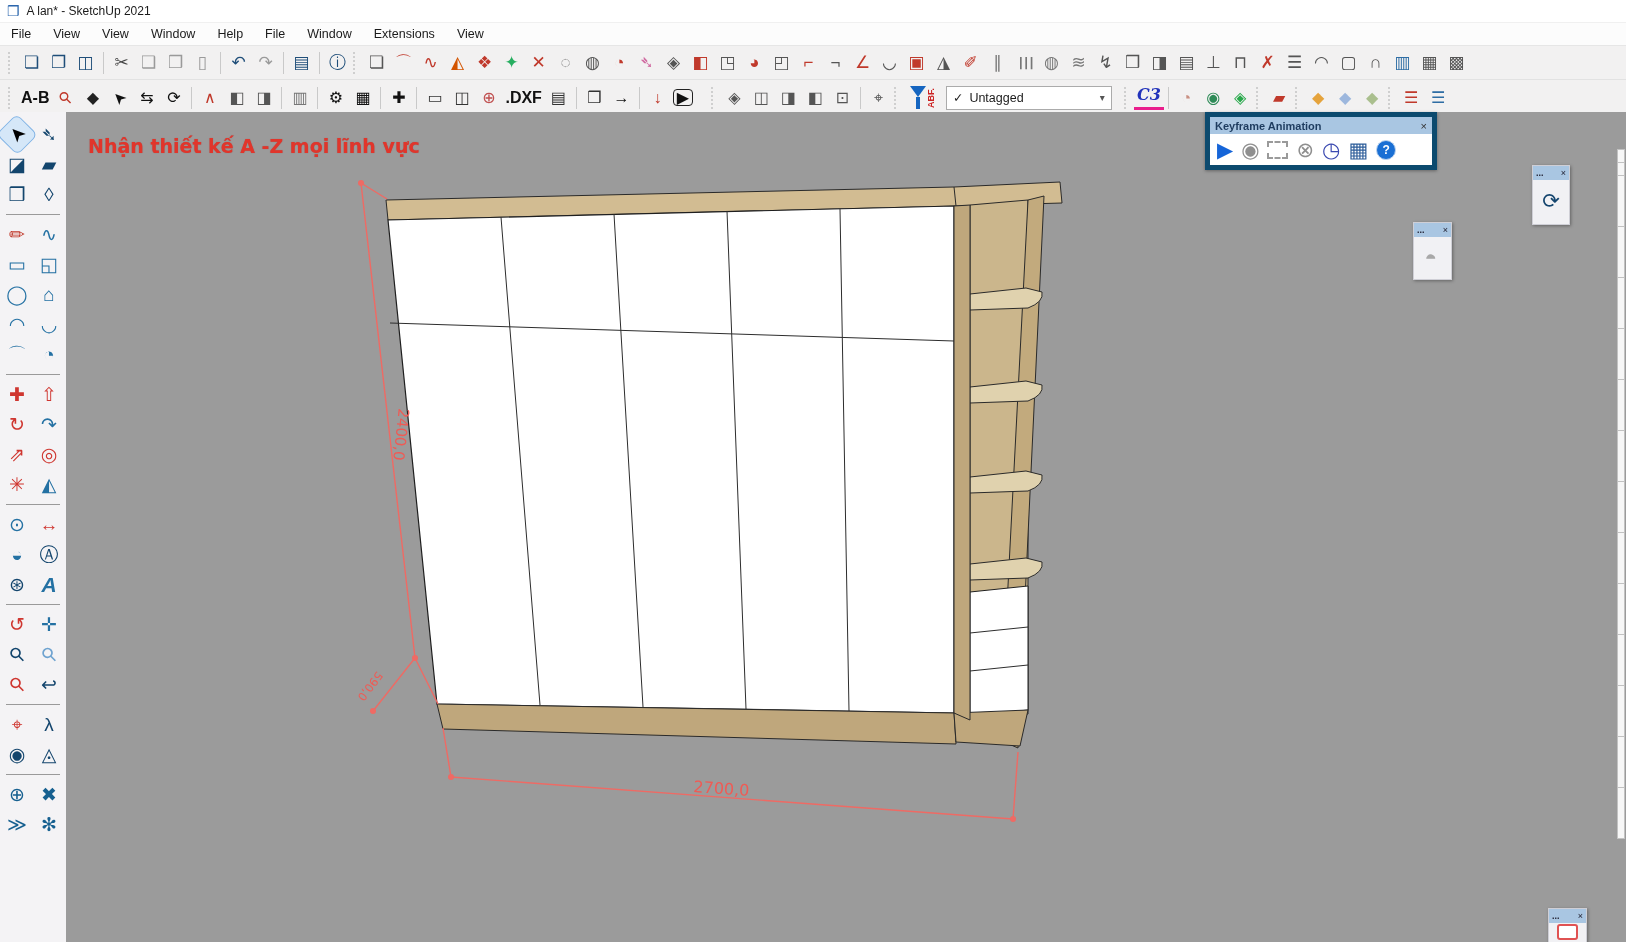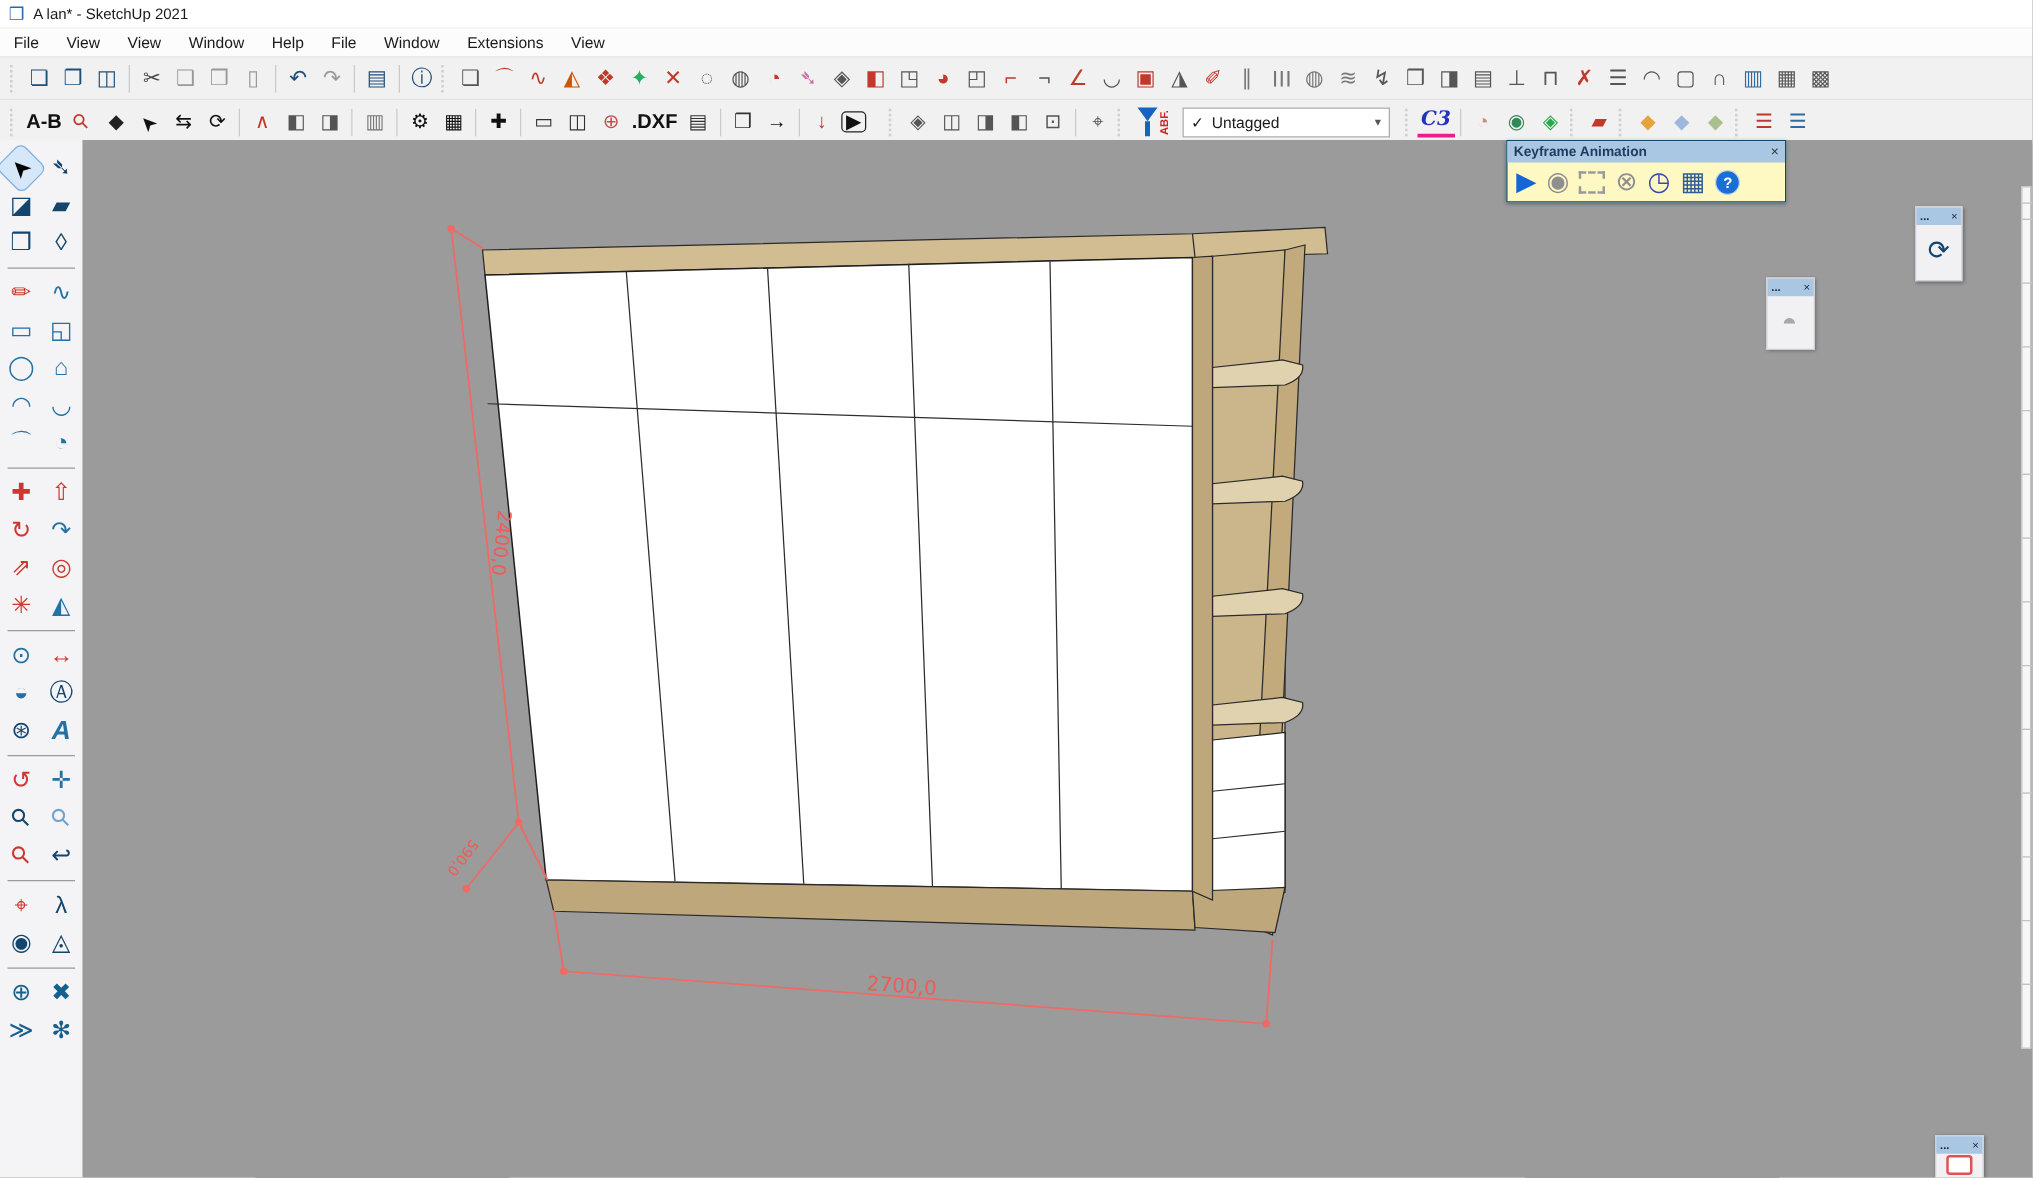--- a/index.html
+++ b/index.html
@@ -48,22 +48,22 @@
   .pal.active{background:#d5e7f8;border:1px solid #7fb2e5;border-radius:6px;box-sizing:border-box;line-height:27px;}
   .pal.bold-ital{font-weight:bold;font-style:italic;font-size:21px;}
   .pal-sep{grid-column:1 / -1;height:9px;position:relative;}
   .pal-sep::after{content:"";position:absolute;left:4px;right:4px;top:4px;height:1px;background:#9a9a9a;}
   
   .viewport{position:absolute;left:66px;top:112px;width:1560px;height:830px;background:#9b9b9b;}
   .watermark{position:absolute;left:22px;top:22px;color:#e1352b;font-weight:bold;font-size:19px;
              line-height:25px;font-family:"DejaVu Sans",sans-serif;text-shadow:0 0 1px rgba(120,0,0,.35);}
   svg text.dimtxt{fill:#ef5b55;font-family:"DejaVu Sans",sans-serif;}
   
-  .kf{position:absolute;left:1139px;top:0;width:222px;background:#fef9c3;
-      border:1px solid #0c4a6e;box-shadow:0 1px 3px rgba(0,0,0,.35);}
+  .kf{position:absolute;left:1139px;top:0;width:222px;background:#ffffff;
+      border:5px solid #0c4a6e;box-shadow:0 1px 3px rgba(0,0,0,.35);}
   .kf-title{height:17px;background:#a9c6e2;display:flex;align-items:center;padding:0 5px;
             font-size:11px;font-weight:bold;color:#1e3c5f;}
   .kf-close{margin-left:auto;font-size:11px;color:#333;font-weight:normal;cursor:default;}
   .kf-body{height:31px;display:flex;align-items:center;gap:8px;padding:0 7px;}
   .kf-btn{display:inline-block;text-align:center;font-size:19px;line-height:22px;cursor:default;}
   .kf-big{font-size:21px;}
   .kf-marquee{width:17px;height:14px;border:2px dashed #9a9a9a;}
   .kf-help{width:18px;height:18px;border-radius:50%;background:#1a6fd4;color:#fff;font-size:12px;
            font-weight:bold;line-height:18px;border:1px solid #bcd3ee;}
   
@@ -348,20 +348,21 @@
       <circle cx="307" cy="599" r="3"></circle>
       <circle cx="385" cy="665" r="3"></circle>
       <circle cx="947" cy="707" r="3"></circle>
     </g>
     <text class="dimtxt" transform="translate(330,322) rotate(96)" font-size="15" text-anchor="middle">2400,0</text>
     <text class="dimtxt" transform="translate(301,572) rotate(127)" font-size="11.5" text-anchor="middle">590,0</text>
     <text class="dimtxt" transform="translate(655,682) rotate(4.3)" font-size="16" text-anchor="middle">2700,0</text>
   </svg>
 
   <div class="watermark">
+    <div>Nhận thiết kế A -Z mọi lĩnh vực</div>
   </div>
 
   <div class="kf">
     <div class="kf-title">
       <span>Keyframe Animation</span>
       <span class="kf-close">×</span>
     </div>
     <div class="kf-body">
 
     <span class="kf-btn kf-big" style="color: rgb(21, 101, 216);">▶</span>

